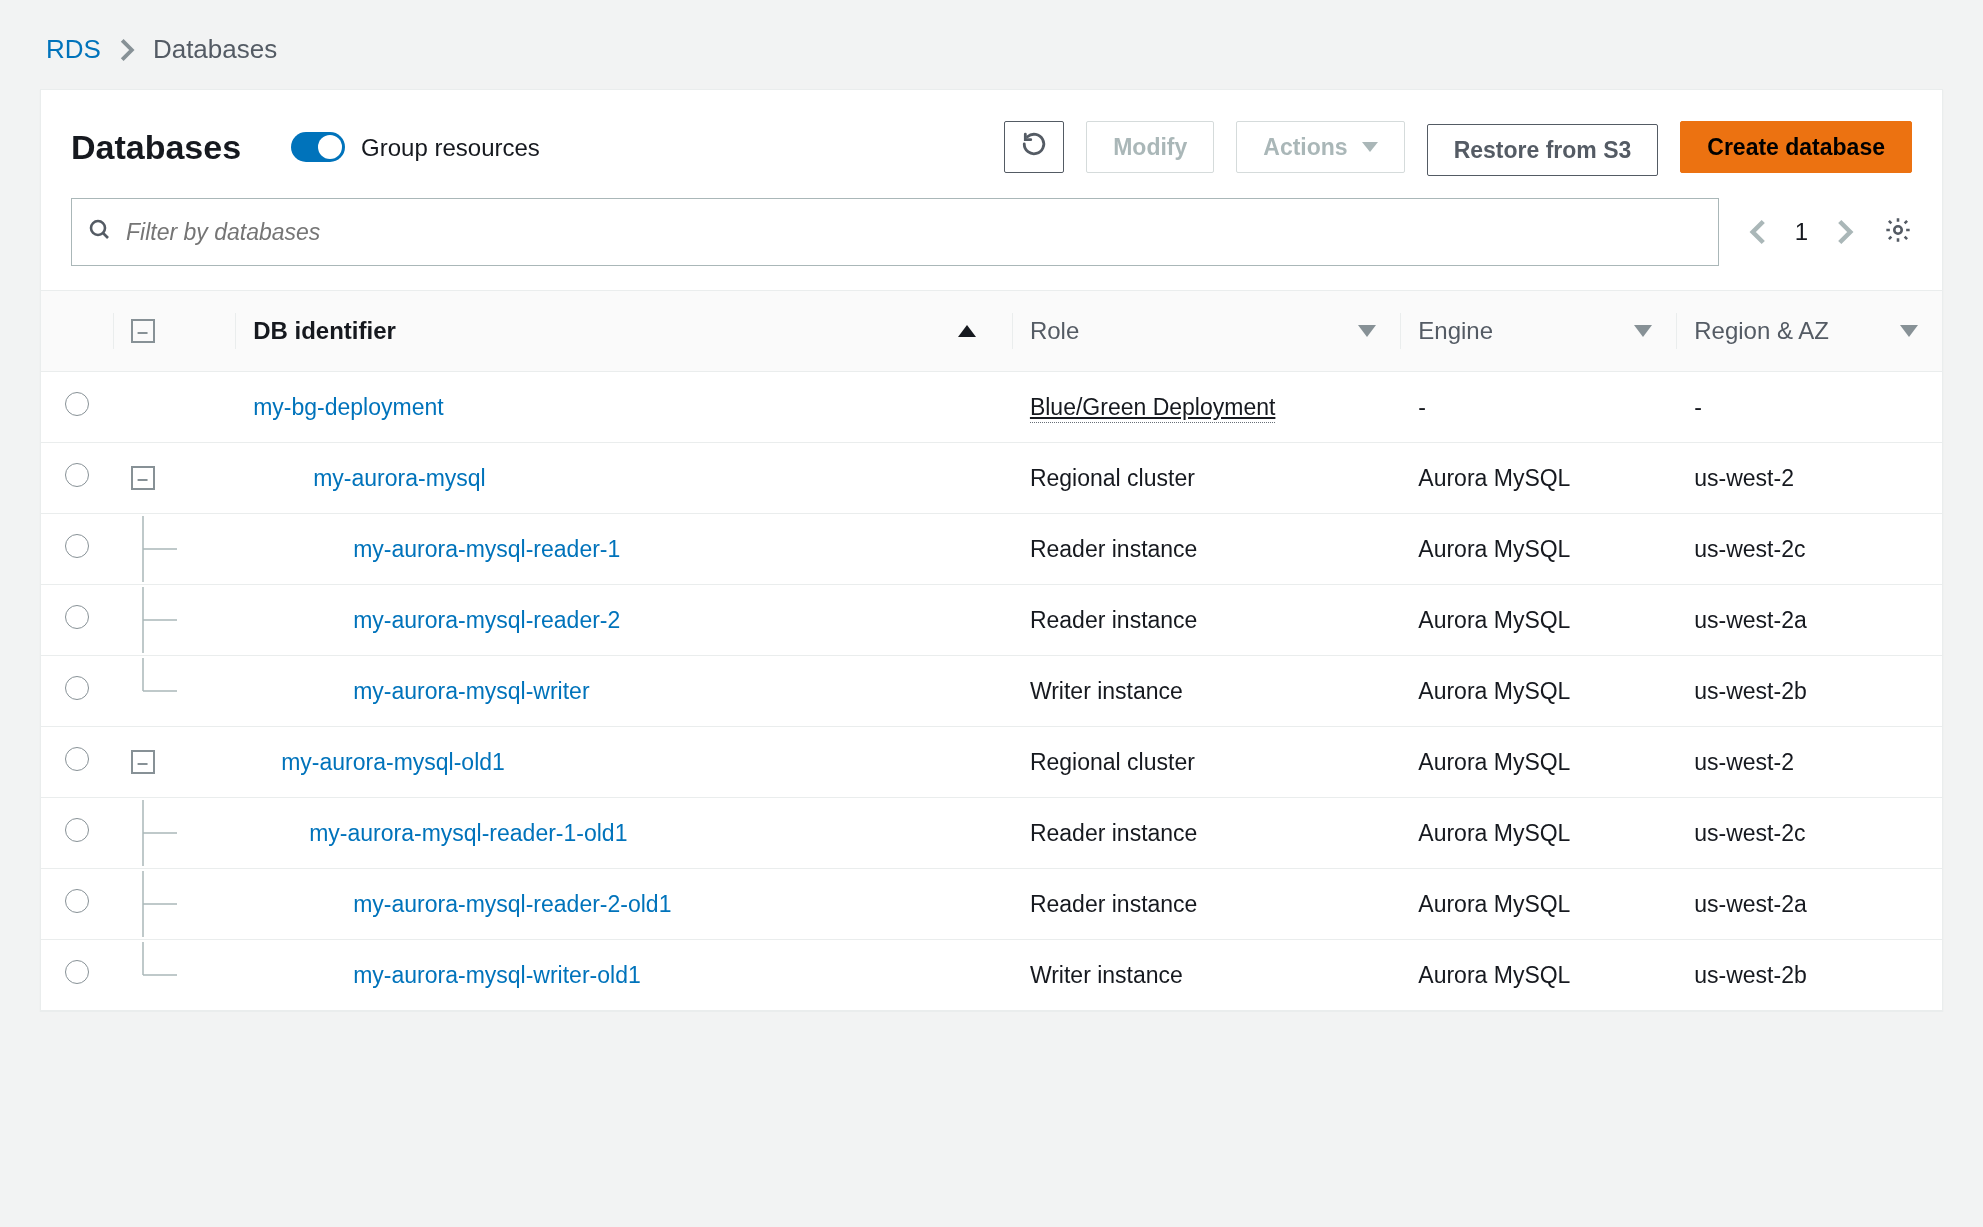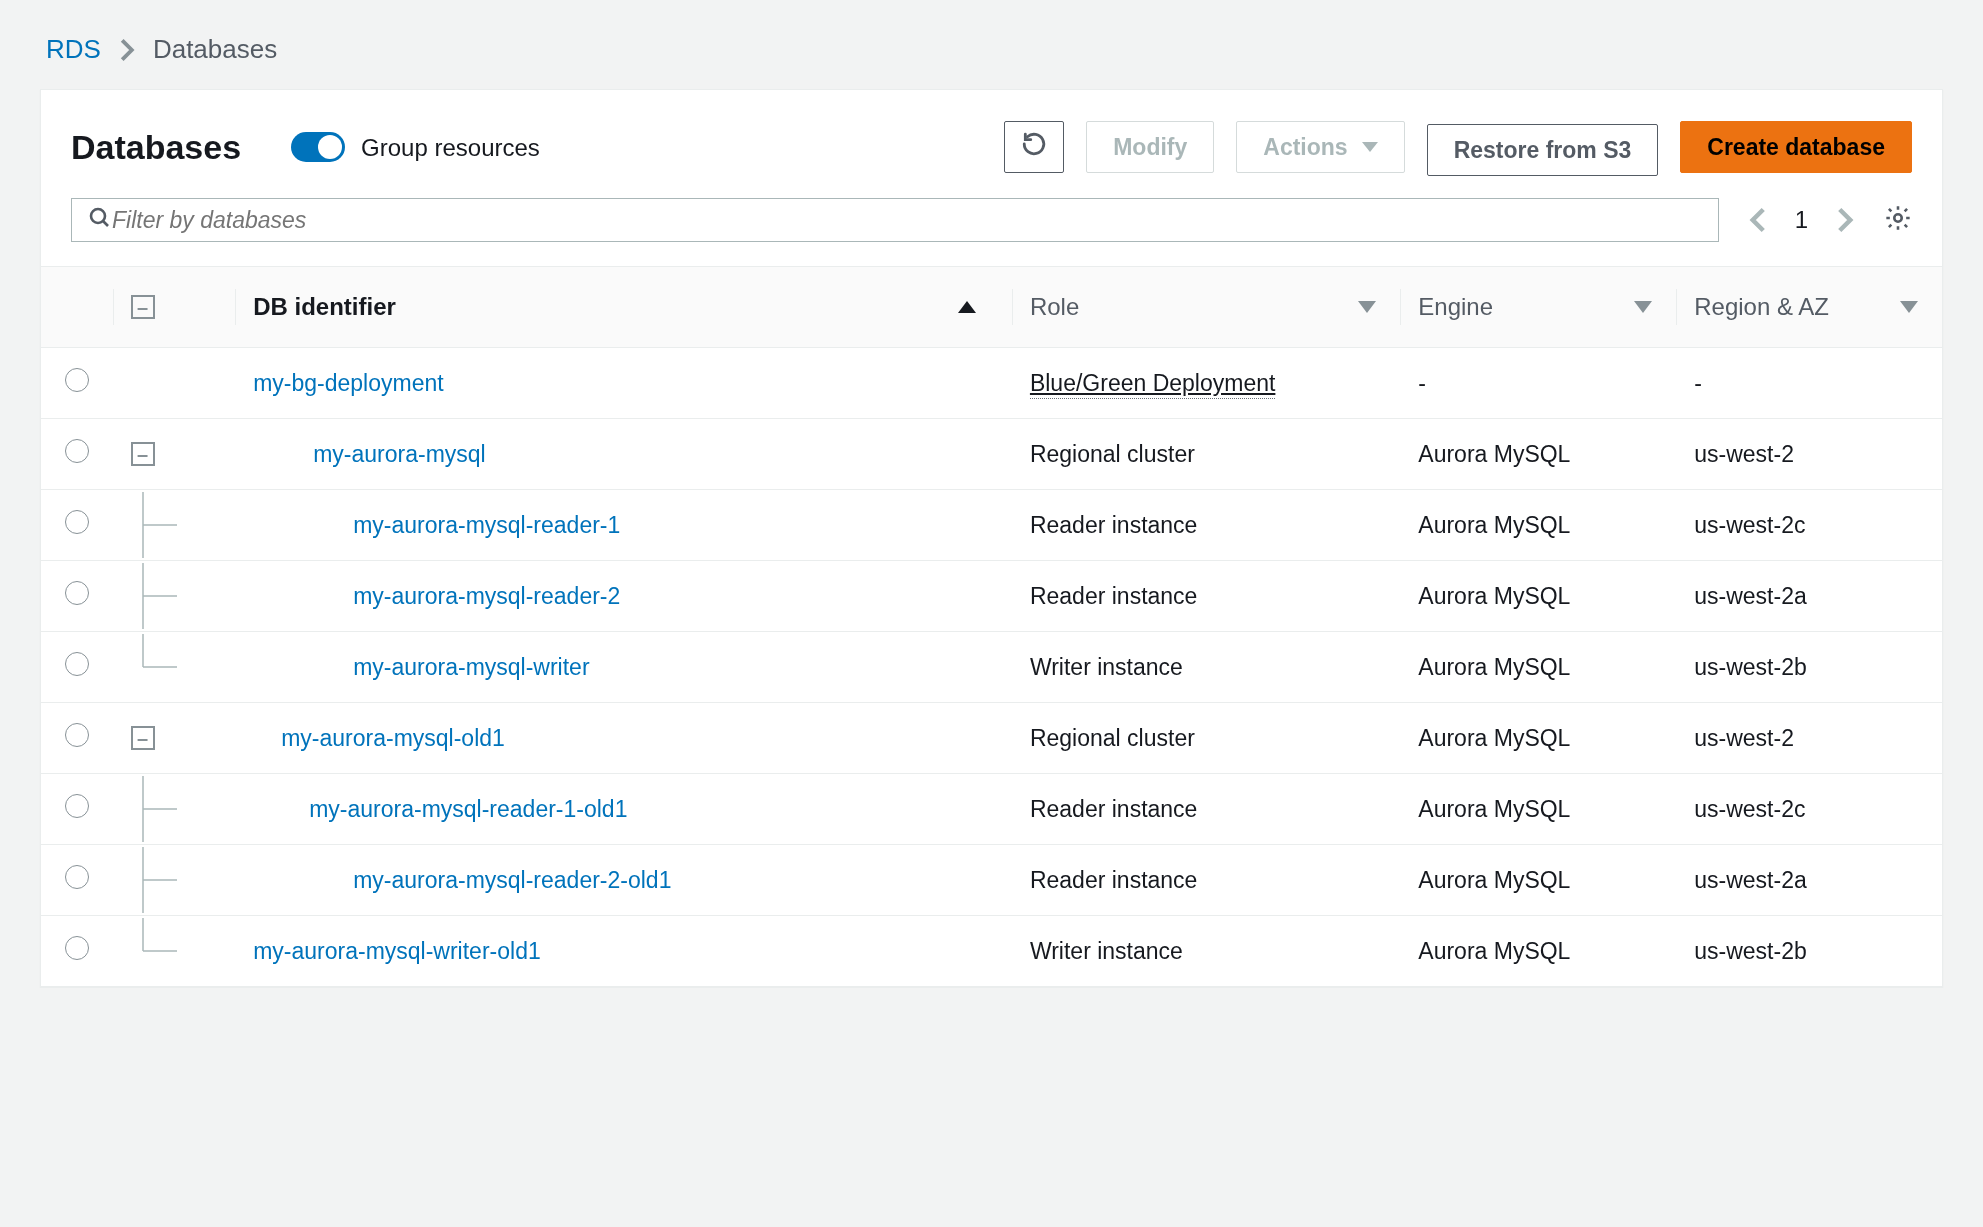--- a/index.html
+++ b/index.html
@@ -73,21 +73,21 @@
     width:0;height:0;border-left:8px solid transparent;border-right:8px solid transparent;border-top:10px solid currentColor;
   }
 
   
   .filter-row {
     display:flex; align-items:center; gap: 30px;
     padding: 0 30px 24px 30px;
   }
   .search {
     flex:1; display:flex; align-items:center;
-    border:1px solid #aab7b8; height:44px; padding:0 16px; 
+    border:1px solid #aab7b8; height:68px; padding:0 16px; gap:14px;
   }
   .search input {
     flex:1; border:none; outline:none; font-size:23px;
     font-style: italic; color:#687078; background:transparent;
   }
   .pager { display:flex; align-items:center; gap: 28px; color:#687078; }
   .pager .pg { color:#16191f; font-weight:500; font-size:24px; }
   .pager .nav { display:flex; cursor:pointer; }
   .gear { cursor:pointer; display:flex; }
 
@@ -379,21 +379,21 @@
           <tr>
             <td style="text-align: center;"><span class="radio"></span></td>
             <td style="padding: 0px 0px 0px 18px; height: 66px;">
               <div class="tree-cell" style="height:100%">
                 <svg class="tree-svg" width="60" height="66">
                   <line x1="12" y1="0" x2="12" y2="33"></line>
                   <line x1="12" y1="33" x2="46" y2="33"></line>
                 </svg>
               </div>
             </td>
-            <td><a href="#" class="link" style="">my-aurora-mysql-writer-old1</a></td>
+            <td><a href="#" class="link" style="margin-left:100px">my-aurora-mysql-writer-old1</a></td>
             <td><span class="">Writer instance</span></td>
             <td><span>Aurora MySQL</span></td>
             <td><span>us-west-2b</span></td>
           </tr>
         </tbody>
     </table>
 
   </div>
 </div>
 

